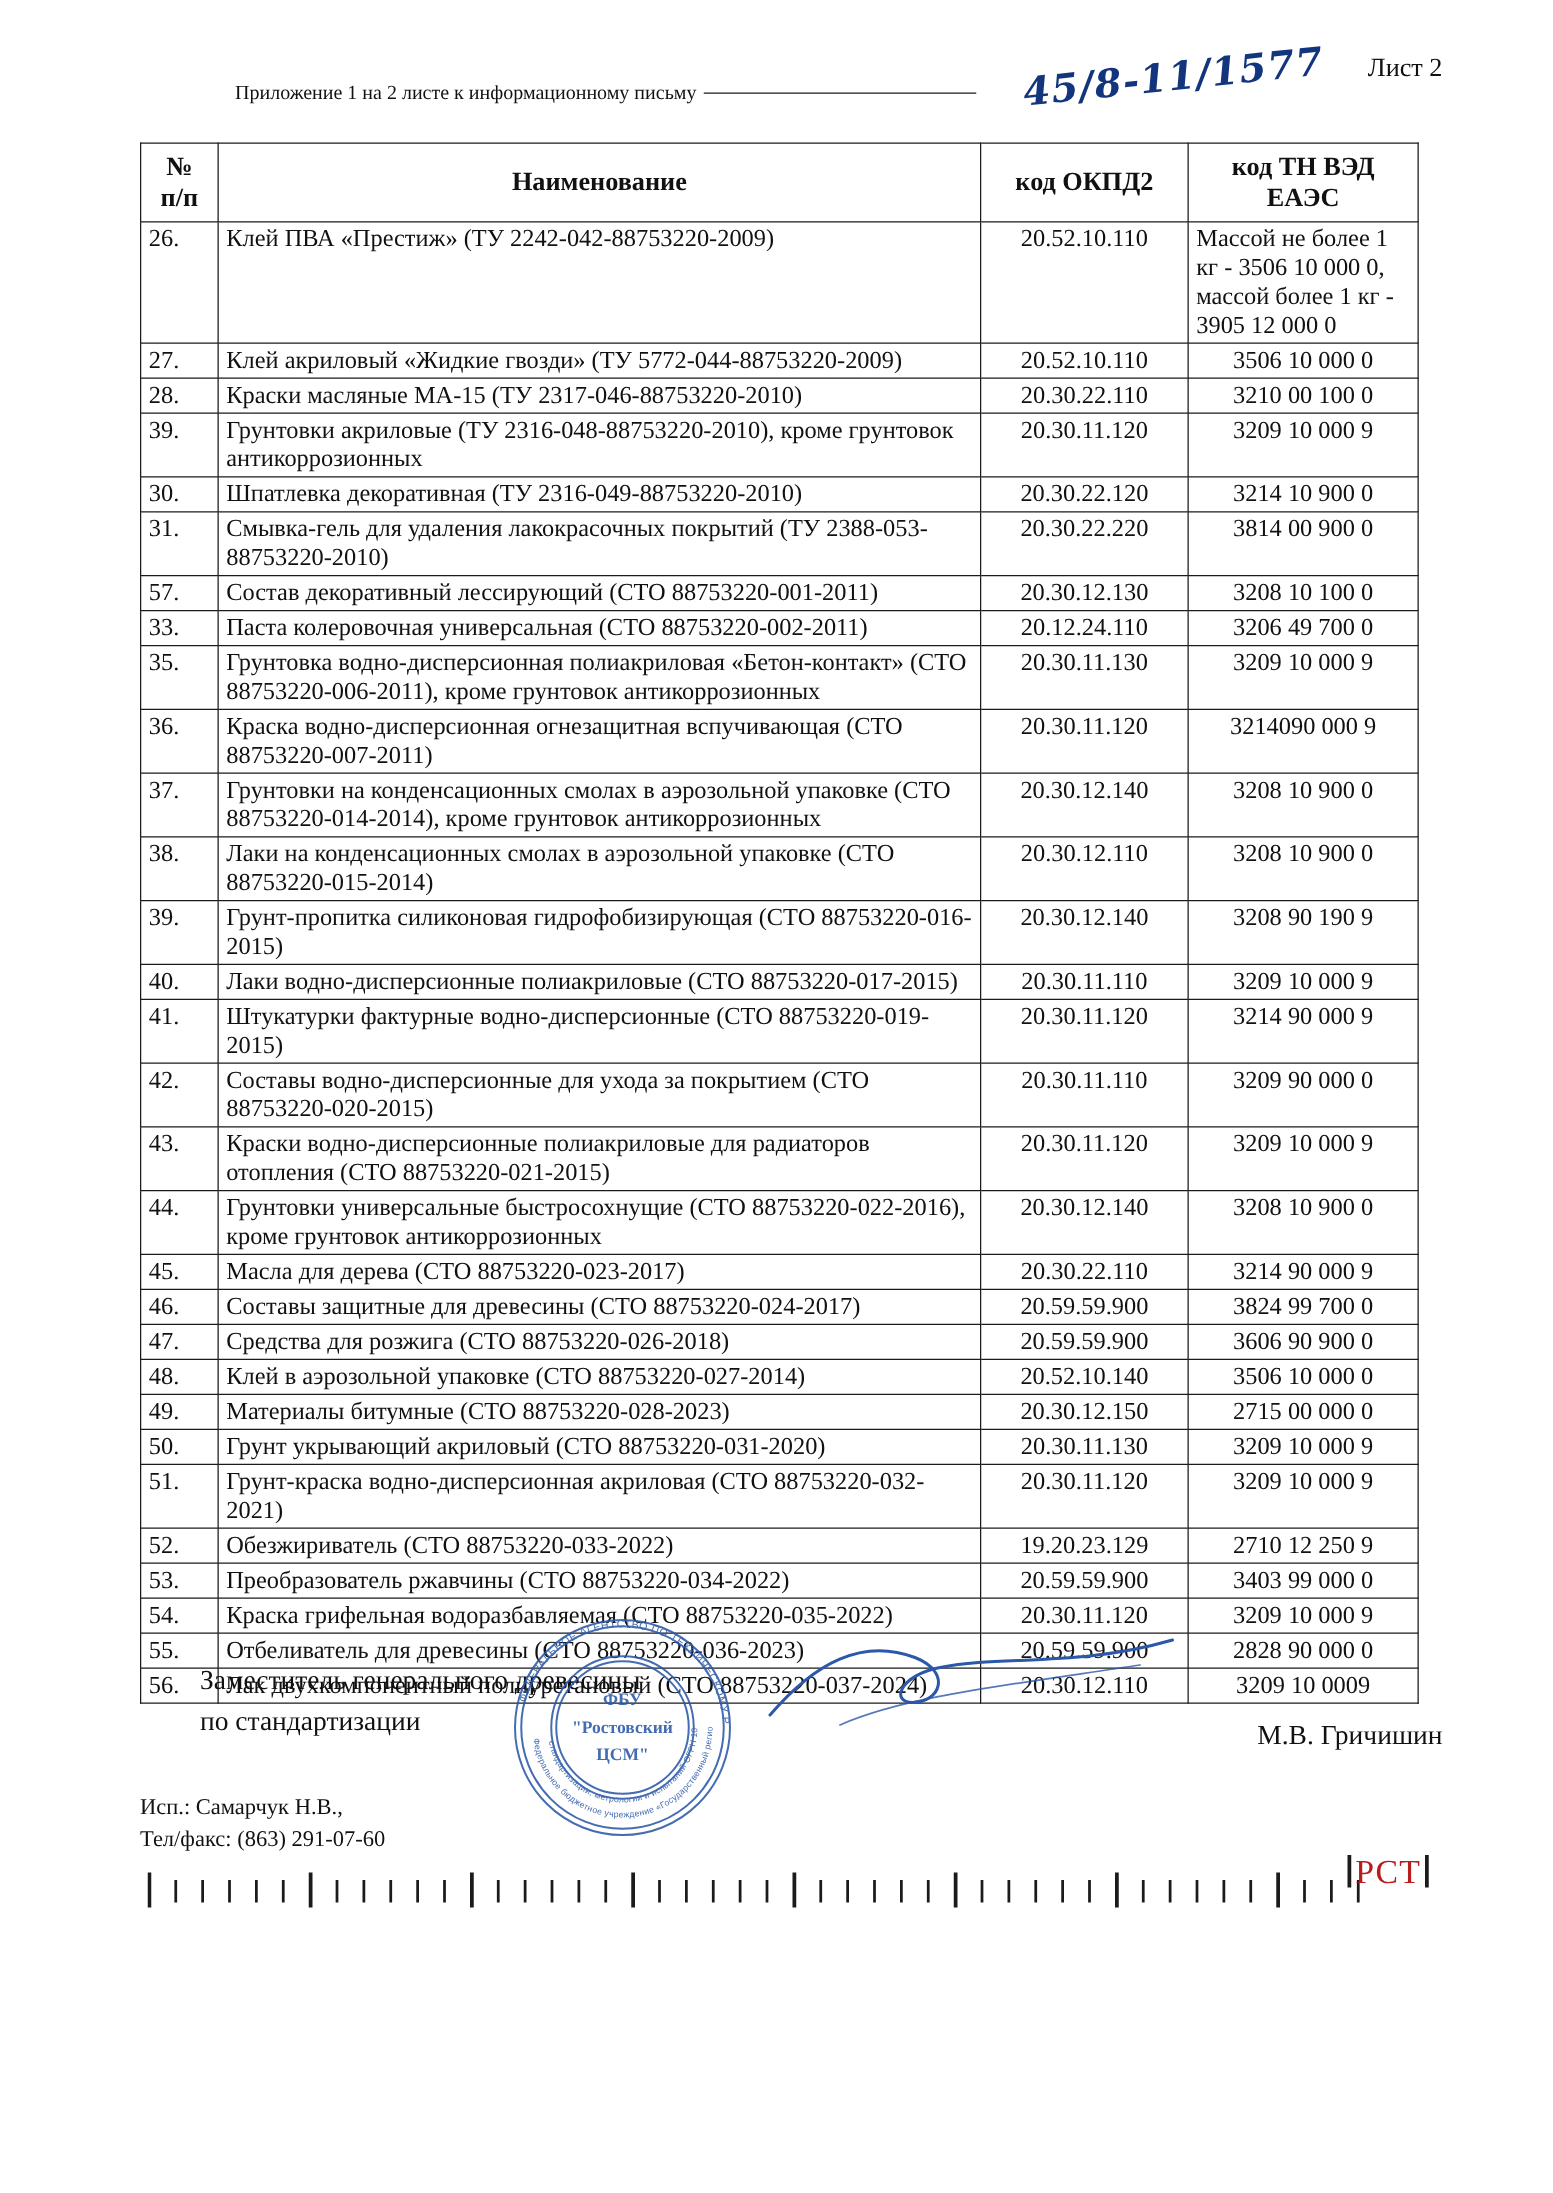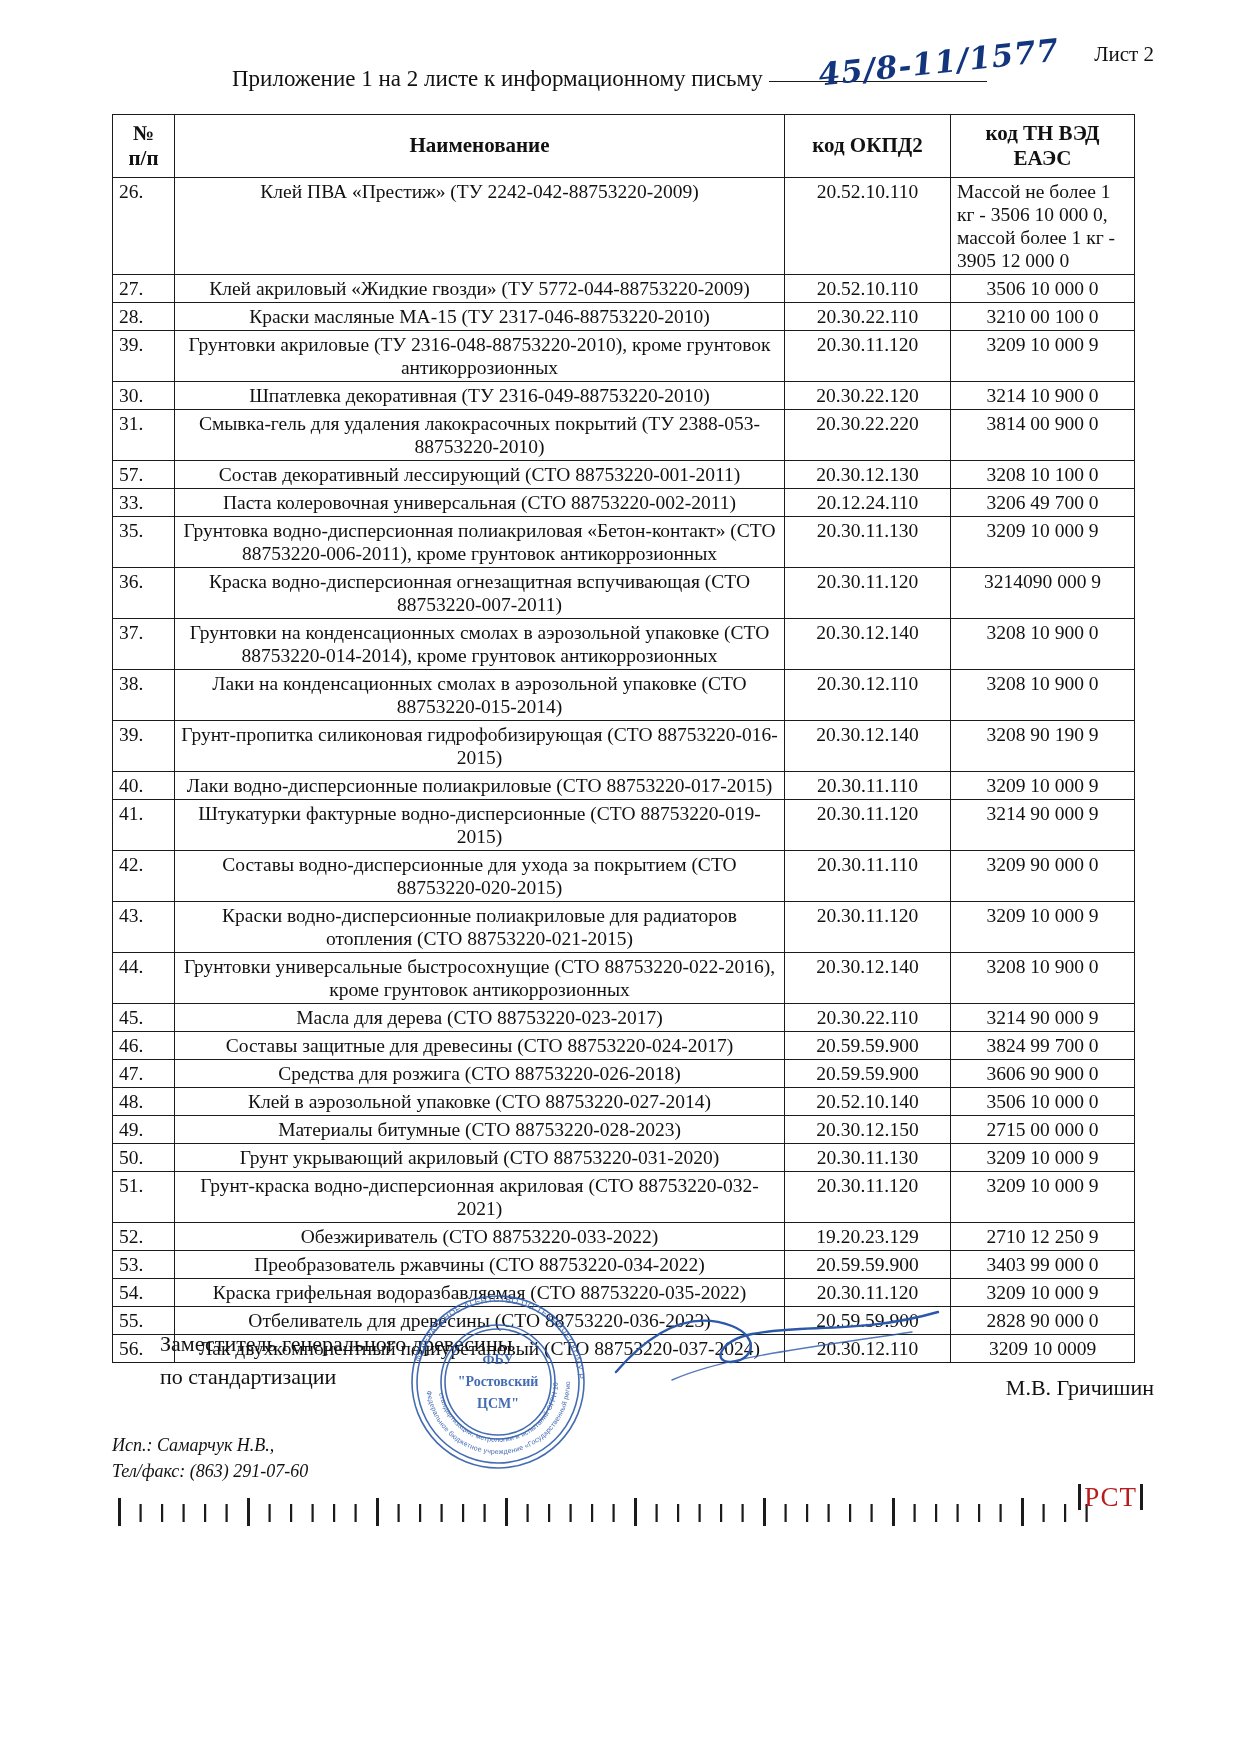--- a/index.html
+++ b/index.html
@@ -26,23 +26,22 @@
     position: absolute;
     top: 42px;
     right: 88px;
     font-size: 21px;
     font-family: "Liberation Serif", serif;
   }
   .header-line {
     position: absolute;
     top: 66px;
     left: 188px;
-    font-size: 23px;
+    font-size: 16px;
     white-space: nowrap;
-    margin-left: 44px;
   }
   .header-line .rule {
     display: inline-block;
     width: 218px;
     border-bottom: 1.6px solid #1a1a1a;
     margin-left: 6px;
     vertical-align: 4px;
     height: 1px;
   }
   .handwriting {
@@ -87,21 +86,21 @@
   col.c-okpd  { width: 166px; }
   col.c-tnved { width: 184px; }
 
   td.num {
     text-align: left;
     vertical-align: bottom;
     font-size: 19.5px;
     padding-bottom: 3px;
   }
   td.name {
-    text-align: center;
+    text-align: left;
     padding-left: 8px;
     padding-top: 4px;
   }
   td.code {
     text-align: center;
     vertical-align: middle;
     white-space: nowrap;
   }
   td.code-small {
     text-align: left;
@@ -134,21 +133,20 @@
     height: 90px;
     pointer-events: none;
   }
 
   .exec-block {
     position: absolute;
     left: 112px;
     top: 1432px;
     font-size: 18px;
     line-height: 1.45;
-    font-style: italic;
   }
 
   
   .stamp {
     position: absolute;
     left: 394px;
     top: 1278px;
     width: 208px;
     height: 208px;
     pointer-events: none;

